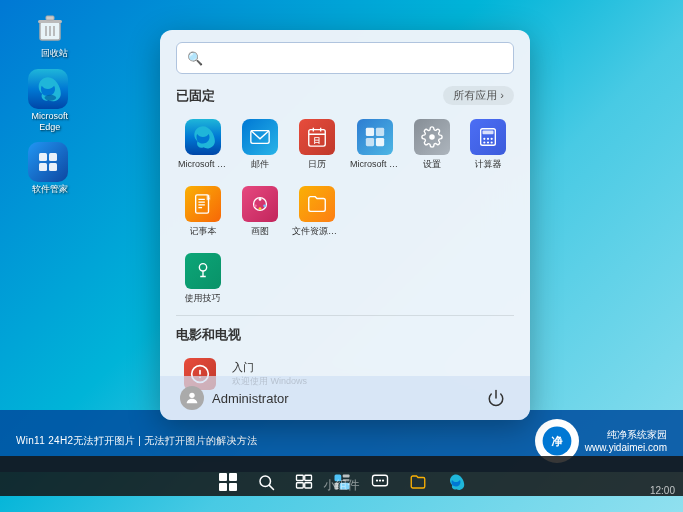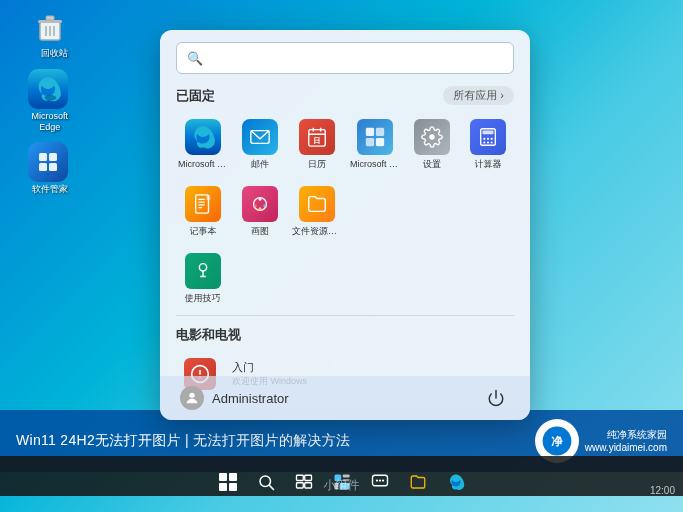--- a/index.html
+++ b/index.html
@@ -318,21 +318,21 @@
       height: 62px;
       background: rgba(0,80,160,0.88);
       display: flex;
       align-items: center;
       justify-content: space-between;
       padding: 0 16px;
       z-index: 40;
     }
 
     #banner-text {
-      font-size: 14px;
+      font-size: 10px;
       color: white;
       font-weight: 500;
       letter-spacing: 0.3px;
     }
 
     #brand-logo {
       display: flex;
       align-items: center;
       gap: 6px;
     }

